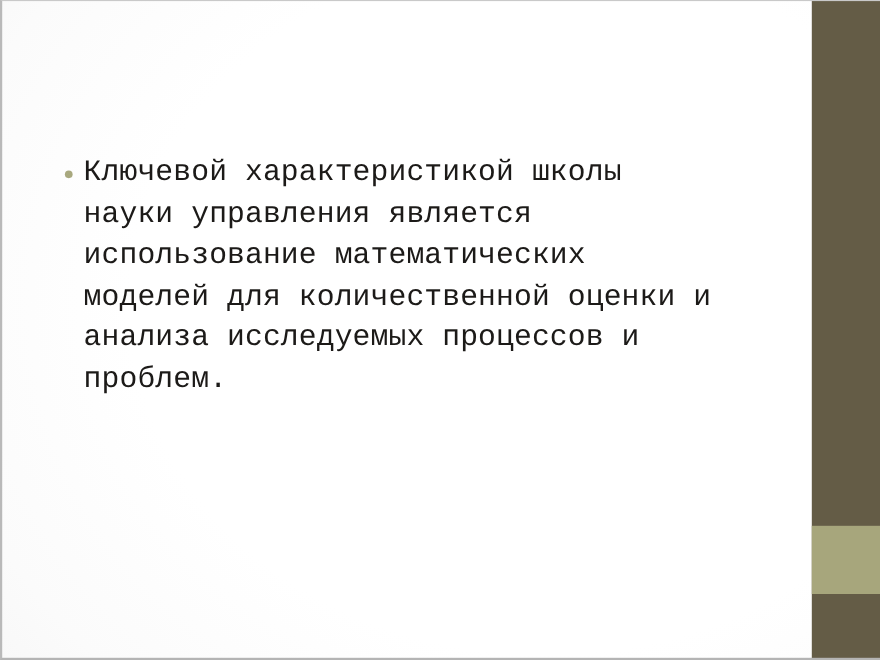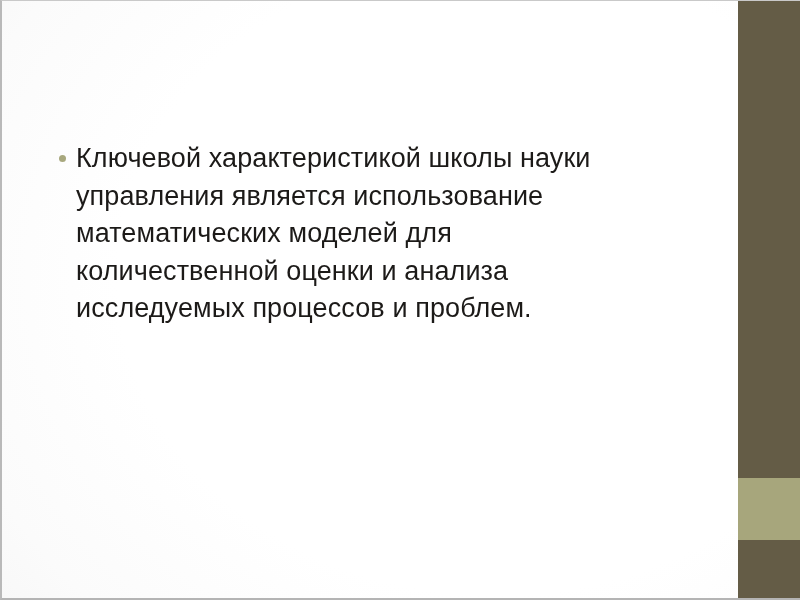--- a/index.html
+++ b/index.html
@@ -72,20 +72,21 @@
     position: absolute;
     left: 56px;
     top: 140px;
     width: 600px;
   }
 
   .bullet-row {
     position: relative;
     display: block;
     padding-left: 20px;
+    font-family: Liberation Mono, monospace;
   }
 
   .bullet-marker {
     position: absolute;
     left: 3px;
     top: 15px;
     width: 7px;
     height: 7px;
     border-radius: 50%;
     background: #a8a87e;

